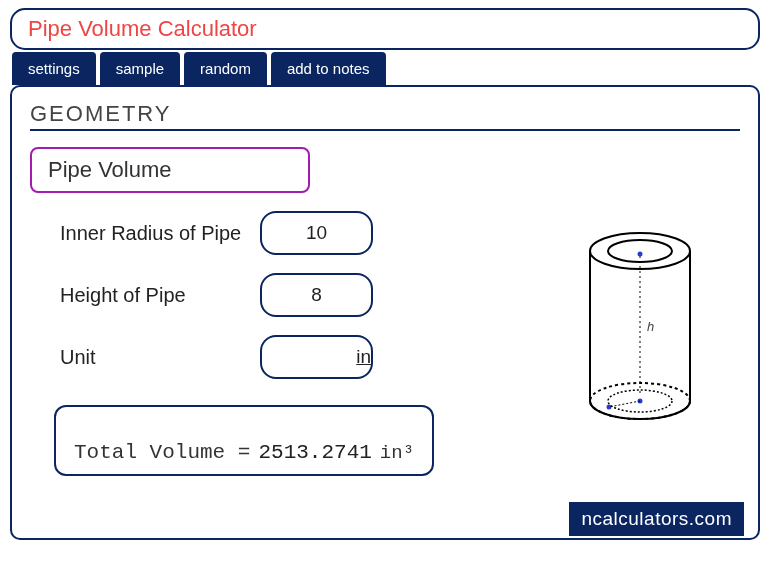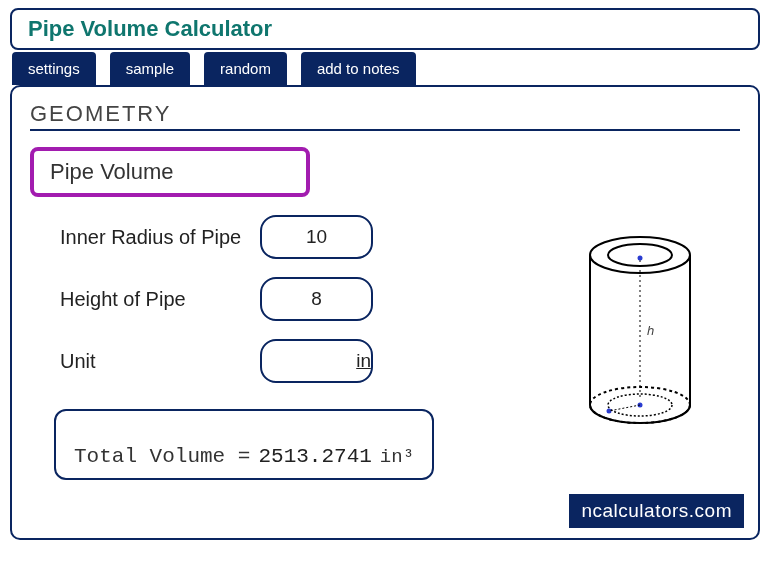--- a/index.html
+++ b/index.html
@@ -6,62 +6,62 @@
     body {
       font-family: 'Segoe UI', Tahoma, sans-serif;
       background: #fff;
       width: 770px;
       height: 567px;
       padding: 8px 10px;
       color: #222;
     }
     .title-bar {
       border: 2px solid #0a2560;
-      border-radius: 8px;
+      border-radius: 15px;
       padding: 6px 16px;
       font-size: 22px;
-      color: #0f766e;
-      font-weight: 700;
+      color: #ef4444;
+      font-weight: 400;
       margin-bottom: 2px;
     }
     .tabs {
       display: flex;
       gap: 0;
       padding-left: 2px;
     }
     .tab {
       background: #0a2560;
       color: #fff;
       padding: 8px 16px;
       font-size: 15px;
       cursor: pointer;
       border-top-left-radius: 4px;
       border-top-right-radius: 4px;
-      margin-right: 14px;
+      margin-right: 4px;
     }
     .panel {
       border: 2px solid #0a2560;
       border-radius: 10px;
       padding: 14px 18px 12px 18px;
       position: relative;
       min-height: 455px;
     }
     .section-title {
       font-size: 22px;
       letter-spacing: 2px;
       color: #444;
       font-weight: 400;
       margin-bottom: 2px;
     }
     .section-underline {
       border-bottom: 2px solid #0a2560;
       margin-bottom: 16px;
     }
     .mode-box {
-      border: 4px solid #a21caf;
+      border: 2px solid #a21caf;
       border-radius: 8px;
       padding: 8px 16px;
       font-size: 22px;
       color: #333;
       display: inline-block;
       min-width: 280px;
       margin-bottom: 18px;
     }
     .content-row {
       display: flex;
@@ -115,21 +115,21 @@
       margin-top: 8px;
       margin-left: -6px;
       font-family: Liberation Mono, monospace;
     }
     .result-label { font-size: 21px; color: #333; }
     .result-value { font-size: 21px; color: #222; margin-top: 24px; }
     .result-unit { font-size: 19px; color: #333; }
     .brand-badge {
       position: absolute;
       right: 14px;
-      bottom: 10px;
+      bottom: 2px;
       background: #0a2560;
       color: #fff;
       padding: 6px 12px;
       font-size: 19px;
       letter-spacing: 0.5px;
     }
     svg.pipe-diagram {
       width: 150px;
       height: 220px;
     }

